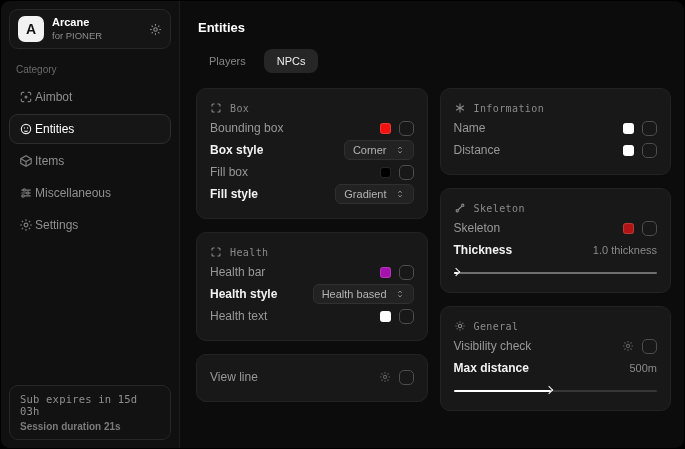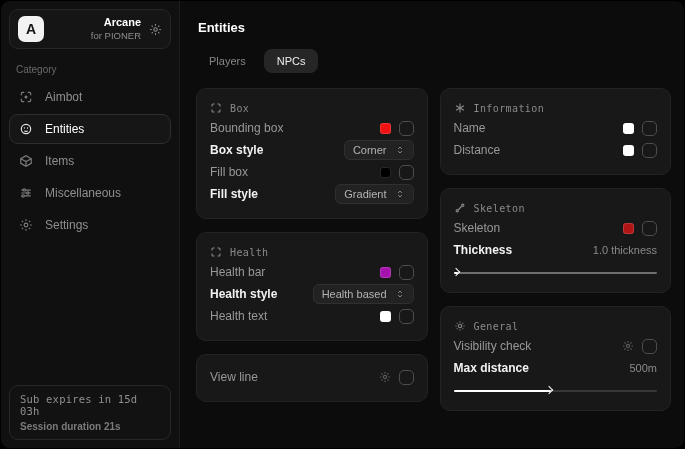--- a/index.html
+++ b/index.html
@@ -3,26 +3,26 @@
 <meta charset="utf-8">
 <style>
   html,body{margin:0;padding:0;background:#000;}
   body{width:685px;height:449px;font-family:"Liberation Sans",sans-serif;-webkit-font-smoothing:antialiased;}
   .app{width:683px;height:447px;border:1px solid #000;border-radius:10px;overflow:hidden;display:flex;background:#0c0c0c;}
 
   
   .sidebar{width:179px;min-width:179px;background:#101010;border-right:1px solid #1d1d1d;display:flex;flex-direction:column;padding:8px;box-sizing:border-box;}
   .brand{display:flex;align-items:center;gap:8px;background:#151515;border:1px solid #272727;border-radius:9px;padding:6px 8px;}
   .brand-logo{width:26px;height:26px;background:#f2f2f2;border-radius:7px;color:#141414;font-weight:700;display:flex;align-items:center;justify-content:center;font-size:14px;}
-  .brand-text{flex:1;line-height:1.25;text-align:right;}
+  .brand-text{flex:1;line-height:1.25;}
   .brand-name{font-size:11px;font-weight:700;color:#fff;}
   .brand-sub{font-size:9.5px;color:#8d8d8d;}
   .brand-gear{color:#8f8f8f;display:flex;}
   .cat-label{font-size:10px;color:#6a6a6a;margin:15px 7px 7px;}
-  .nav-item{display:flex;align-items:center;gap:12px;padding:7px 9px;border-radius:9px;color:#8f8f8f;font-size:12px;border:1px solid transparent;margin-bottom:2px;cursor:pointer;}
+  .nav-item{display:flex;align-items:center;gap:2px;padding:7px 9px;border-radius:9px;color:#8f8f8f;font-size:12px;border:1px solid transparent;margin-bottom:2px;cursor:pointer;}
   .nav-item .ni{display:flex;color:#7c7c7c;}
   .nav-item.active{color:#fff;border-color:#2e2e2e;background:#161616;}
   .nav-item.active .ni{color:#e5e5e5;}
   .sidebar-footer{margin-top:auto;border:1px solid #272727;border-radius:9px;padding:7px 10px;background:#121212;}
   .foot1{font-family:"DejaVu Sans Mono",monospace;font-size:10.5px;color:#8f8f8f;letter-spacing:.2px;}
   .foot2{font-size:10px;color:#7b7b7b;font-weight:700;margin-top:4px;}
 
   
   .main{flex:1;padding:14px 13px 14px 16px;display:flex;flex-direction:column;overflow:hidden;}
   .main-title{font-size:13px;font-weight:700;color:#fff;margin:5px 0 14px 2px;}

